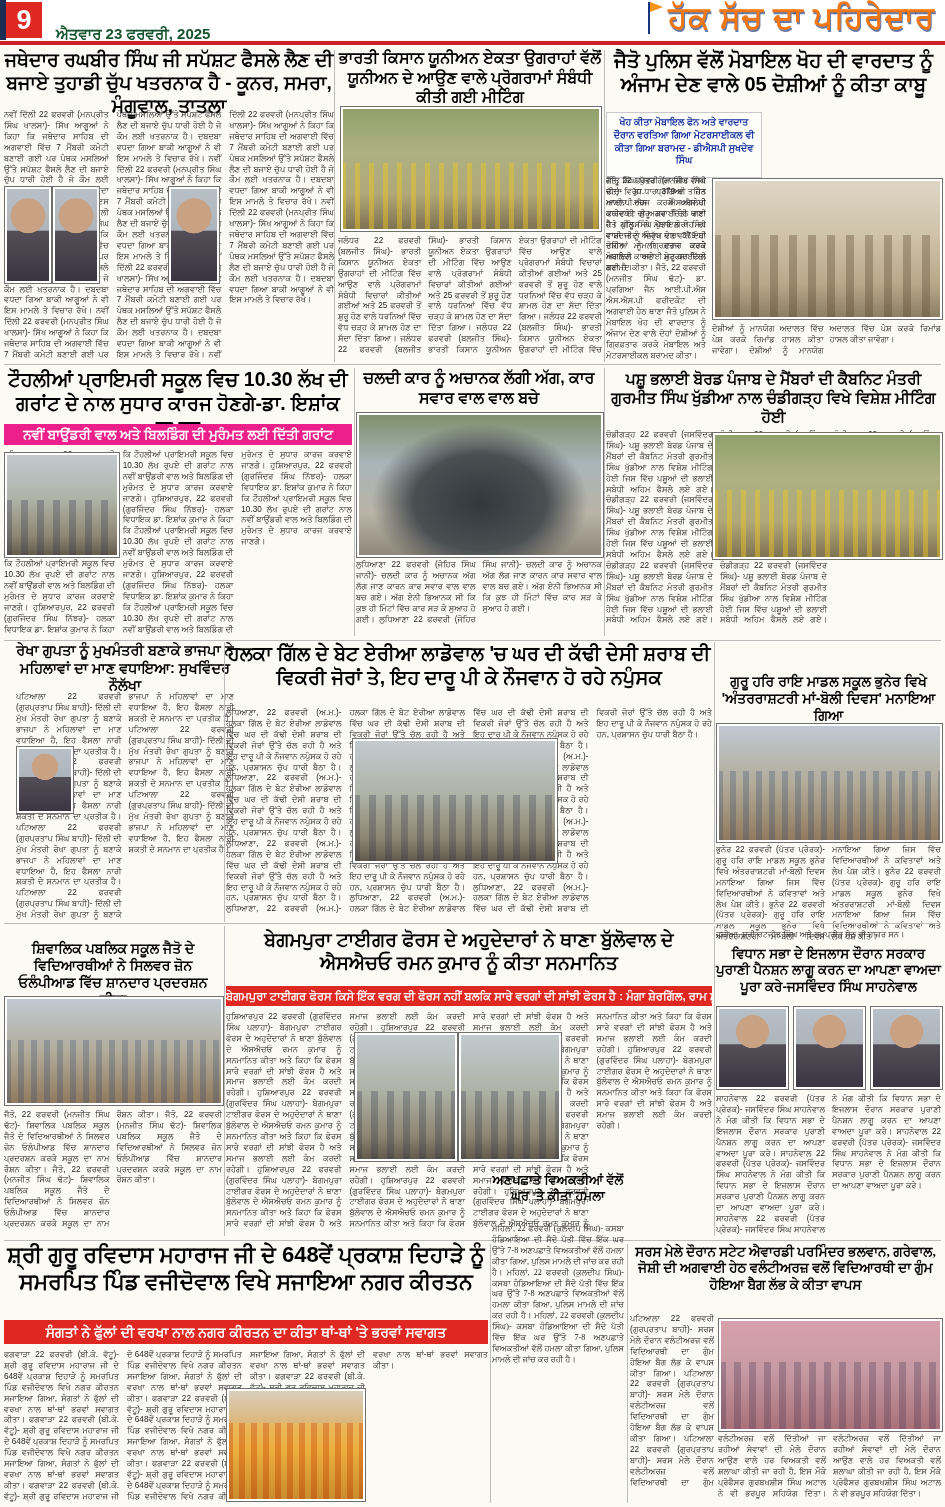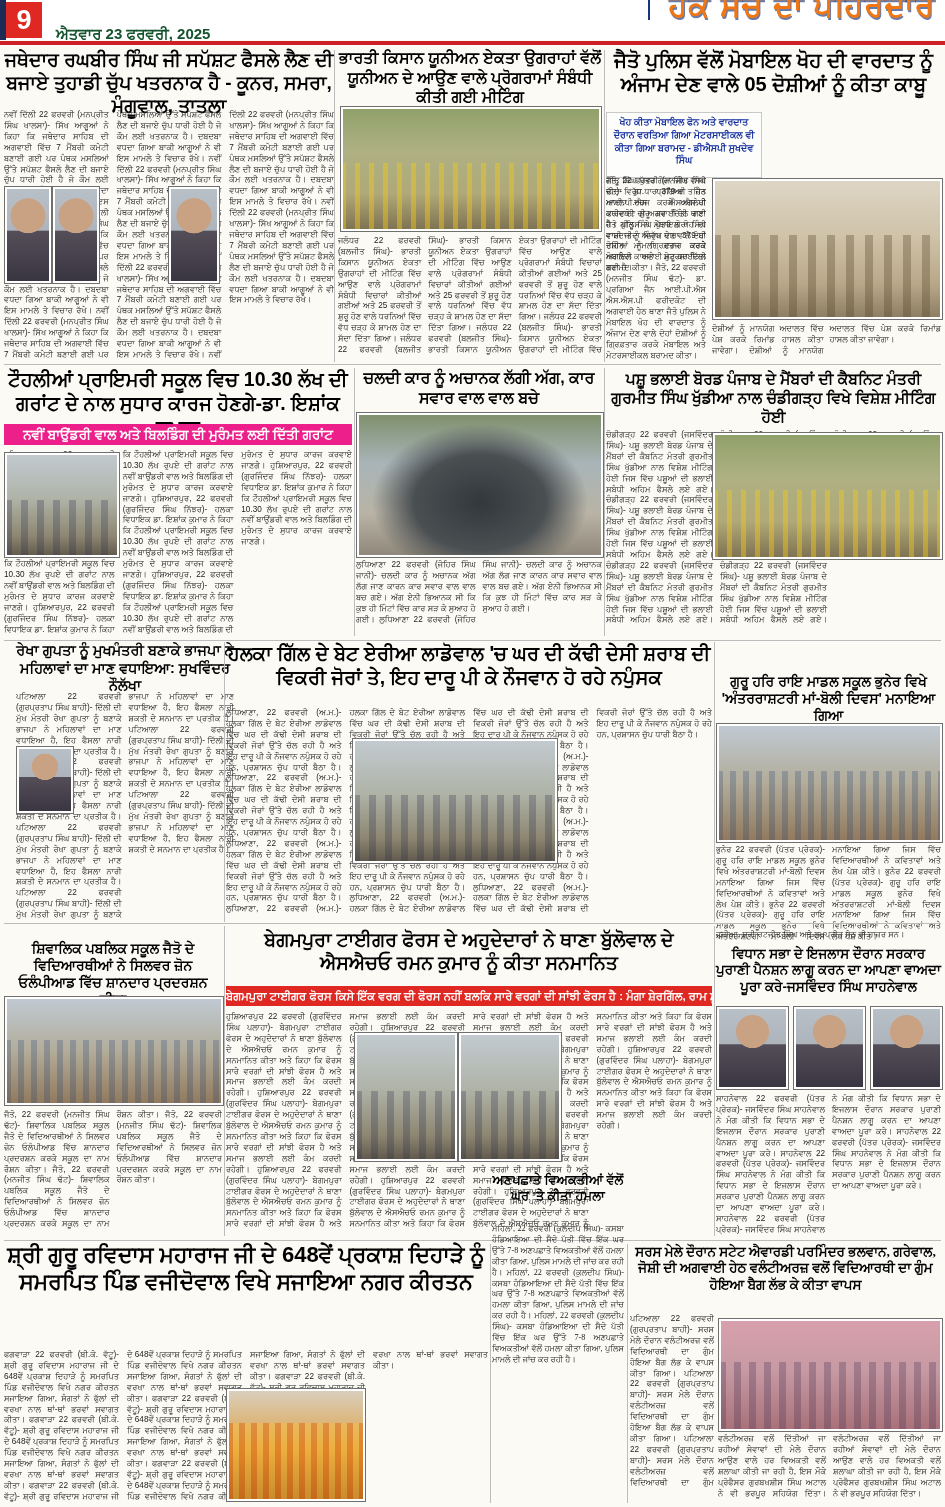--- a/index.html
+++ b/index.html
@@ -8,21 +8,21 @@
     background:#fbfaf5;
     font-family:"Liberation Sans","DejaVu Sans",sans-serif;
     color:#1a1a1a;
   }
   
   #header{position:absolute;left:0;top:0;width:945px;height:40px;background:#fff;}
   #pagenum-strip{position:absolute;left:0;top:0;width:6px;height:40px;background:#1d2c55;}
   #pagenum{position:absolute;left:6px;top:2px;width:36px;height:36px;background:#e02823;
     color:#fff;font-weight:bold;font-size:27px;display:flex;align-items:center;justify-content:center;}
   #pagedate{position:absolute;left:56px;top:9px;font-size:15px;font-weight:bold;color:#14532d;margin-top:16px;}
-  #masthead{position:absolute;right:10px;top:0px;height:24px;display:flex;align-items:flex-end;gap:4px;}
+  #masthead{position:absolute;right:10px;top:0px;height:24px;display:flex;align-items:flex-start;gap:4px;}
   #masthead .brand{
     font-size:31px;font-weight:bold;letter-spacing:1px;
     color:#f07713;text-shadow:1px 2px 0 rgba(23,54,126,.65);
     white-space:nowrap;
   }
   #redrule{position:absolute;left:0;top:41px;width:945px;height:4px;background:#cf2027;}
   
   .art{position:absolute;}
   .hl{font-weight:bold;color:#000000;text-align:center;line-height:1.22;}
   .body{font-size:8.2px;line-height:1.33;text-align:justify;color:#222;overflow:hidden;column-fill:auto;}
@@ -231,20 +231,21 @@
   <div class="photo ph-portrait" style="left:0;top:76px;width:71px;height:82px;"></div>
   <div class="photo ph-portrait" style="left:77px;top:76px;width:71px;height:82px;"></div>
   <div class="photo ph-portrait" style="left:154px;top:76px;width:71px;height:82px;"></div>
   <div class="body">ਸਾਹਨੇਵਾਲ 22 ਫਰਵਰੀ (ਪੱਤਰ ਪ੍ਰੇਰਕ)- ਜਸਵਿੰਦਰ ਸਿੰਘ ਸਾਹਨੇਵਾਲ ਨੇ ਮੰਗ ਕੀਤੀ ਕਿ ਵਿਧਾਨ ਸਭਾ ਦੇ ਇਜਲਾਸ ਦੌਰਾਨ ਸਰਕਾਰ ਪੁਰਾਣੀ ਪੈਨਸ਼ਨ ਲਾਗੂ ਕਰਨ ਦਾ ਆਪਣਾ ਵਾਅਦਾ ਪੂਰਾ ਕਰੇ। ਸਾਹਨੇਵਾਲ 22 ਫਰਵਰੀ (ਪੱਤਰ ਪ੍ਰੇਰਕ)- ਜਸਵਿੰਦਰ ਸਿੰਘ ਸਾਹਨੇਵਾਲ ਨੇ ਮੰਗ ਕੀਤੀ ਕਿ ਵਿਧਾਨ ਸਭਾ ਦੇ ਇਜਲਾਸ ਦੌਰਾਨ ਸਰਕਾਰ ਪੁਰਾਣੀ ਪੈਨਸ਼ਨ ਲਾਗੂ ਕਰਨ ਦਾ ਆਪਣਾ ਵਾਅਦਾ ਪੂਰਾ ਕਰੇ। ਸਾਹਨੇਵਾਲ 22 ਫਰਵਰੀ (ਪੱਤਰ ਪ੍ਰੇਰਕ)- ਜਸਵਿੰਦਰ ਸਿੰਘ ਸਾਹਨੇਵਾਲ ਨੇ ਮੰਗ ਕੀਤੀ ਕਿ ਵਿਧਾਨ ਸਭਾ ਦੇ ਇਜਲਾਸ ਦੌਰਾਨ ਸਰਕਾਰ ਪੁਰਾਣੀ ਪੈਨਸ਼ਨ ਲਾਗੂ ਕਰਨ ਦਾ ਆਪਣਾ ਵਾਅਦਾ ਪੂਰਾ ਕਰੇ। ਸਾਹਨੇਵਾਲ 22 ਫਰਵਰੀ (ਪੱਤਰ ਪ੍ਰੇਰਕ)- ਜਸਵਿੰਦਰ ਸਿੰਘ ਸਾਹਨੇਵਾਲ ਨੇ ਮੰਗ ਕੀਤੀ ਕਿ ਵਿਧਾਨ ਸਭਾ ਦੇ ਇਜਲਾਸ ਦੌਰਾਨ ਸਰਕਾਰ ਪੁਰਾਣੀ ਪੈਨਸ਼ਨ ਲਾਗੂ ਕਰਨ ਦਾ ਆਪਣਾ ਵਾਅਦਾ ਪੂਰਾ ਕਰੇ।</div>
 </div>
 
 <div class="hdiv" style="top:1240px;"></div>
 
 <div class="art" id="a13">
   <div class="hl">ਸ਼੍ਰੀ ਗੁਰੂ ਰਵਿਦਾਸ ਮਹਾਰਾਜ ਜੀ ਦੇ 648ਵੇਂ ਪ੍ਰਕਾਸ਼ ਦਿਹਾੜੇ ਨੂੰ ਸਮਰਪਿਤ ਪਿੰਡ ਵਜੀਦੋਵਾਲ ਵਿਖੇ ਸਜਾਇਆ ਨਗਰ ਕੀਰਤਨ</div>
+  <div class="band red">ਸੰਗਤਾਂ ਨੇ ਫੁੱਲਾਂ ਦੀ ਵਰਖਾ ਨਾਲ ਨਗਰ ਕੀਰਤਨ ਦਾ ਕੀਤਾ ਥਾਂ-ਥਾਂ 'ਤੇ ਭਰਵਾਂ ਸਵਾਗਤ</div>
   <div class="body">ਫਗਵਾੜਾ 22 ਫਰਵਰੀ (ਬੀ.ਕੇ. ਵੱਟੂ)- ਸ਼੍ਰੀ ਗੁਰੂ ਰਵਿਦਾਸ ਮਹਾਰਾਜ ਜੀ ਦੇ 648ਵੇਂ ਪ੍ਰਕਾਸ਼ ਦਿਹਾੜੇ ਨੂੰ ਸਮਰਪਿਤ ਪਿੰਡ ਵਜੀਦੋਵਾਲ ਵਿਖੇ ਨਗਰ ਕੀਰਤਨ ਸਜਾਇਆ ਗਿਆ, ਸੰਗਤਾਂ ਨੇ ਫੁੱਲਾਂ ਦੀ ਵਰਖਾ ਨਾਲ ਥਾਂ-ਥਾਂ ਭਰਵਾਂ ਸਵਾਗਤ ਕੀਤਾ। ਫਗਵਾੜਾ 22 ਫਰਵਰੀ (ਬੀ.ਕੇ. ਵੱਟੂ)- ਸ਼੍ਰੀ ਗੁਰੂ ਰਵਿਦਾਸ ਮਹਾਰਾਜ ਜੀ ਦੇ 648ਵੇਂ ਪ੍ਰਕਾਸ਼ ਦਿਹਾੜੇ ਨੂੰ ਸਮਰਪਿਤ ਪਿੰਡ ਵਜੀਦੋਵਾਲ ਵਿਖੇ ਨਗਰ ਕੀਰਤਨ ਸਜਾਇਆ ਗਿਆ, ਸੰਗਤਾਂ ਨੇ ਫੁੱਲਾਂ ਦੀ ਵਰਖਾ ਨਾਲ ਥਾਂ-ਥਾਂ ਭਰਵਾਂ ਸਵਾਗਤ ਕੀਤਾ। ਫਗਵਾੜਾ 22 ਫਰਵਰੀ (ਬੀ.ਕੇ. ਵੱਟੂ)- ਸ਼੍ਰੀ ਗੁਰੂ ਰਵਿਦਾਸ ਮਹਾਰਾਜ ਜੀ ਦੇ 648ਵੇਂ ਪ੍ਰਕਾਸ਼ ਦਿਹਾੜੇ ਨੂੰ ਸਮਰਪਿਤ ਪਿੰਡ ਵਜੀਦੋਵਾਲ ਵਿਖੇ ਨਗਰ ਕੀਰਤਨ ਸਜਾਇਆ ਗਿਆ, ਸੰਗਤਾਂ ਨੇ ਫੁੱਲਾਂ ਦੀ ਵਰਖਾ ਨਾਲ ਥਾਂ-ਥਾਂ ਭਰਵਾਂ ਸਵਾਗਤ ਕੀਤਾ। ਫਗਵਾੜਾ 22 ਫਰਵਰੀ (ਬੀ.ਕੇ. ਵੱਟੂ)- ਸ਼੍ਰੀ ਗੁਰੂ ਰਵਿਦਾਸ ਮਹਾਰਾਜ ਜੀ ਦੇ 648ਵੇਂ ਪ੍ਰਕਾਸ਼ ਦਿਹਾੜੇ ਨੂੰ ਸਮਰਪਿਤ ਪਿੰਡ ਵਜੀਦੋਵਾਲ ਵਿਖੇ ਨਗਰ ਕੀਰਤਨ ਸਜਾਇਆ ਗਿਆ, ਸੰਗਤਾਂ ਨੇ ਫੁੱਲਾਂ ਦੀ ਵਰਖਾ ਨਾਲ ਥਾਂ-ਥਾਂ ਭਰਵਾਂ ਸਵਾਗਤ ਕੀਤਾ। ਫਗਵਾੜਾ 22 ਫਰਵਰੀ (ਬੀ.ਕੇ. ਵੱਟੂ)- ਸ਼੍ਰੀ ਗੁਰੂ ਰਵਿਦਾਸ ਮਹਾਰਾਜ ਜੀ ਦੇ 648ਵੇਂ ਪ੍ਰਕਾਸ਼ ਦਿਹਾੜੇ ਨੂੰ ਸਮਰਪਿਤ ਪਿੰਡ ਵਜੀਦੋਵਾਲ ਵਿਖੇ ਨਗਰ ਕੀਰਤਨ ਸਜਾਇਆ ਗਿਆ, ਸੰਗਤਾਂ ਨੇ ਫੁੱਲਾਂ ਦੀ ਵਰਖਾ ਨਾਲ ਥਾਂ-ਥਾਂ ਭਰਵਾਂ ਸਵਾਗਤ ਕੀਤਾ। ਫਗਵਾੜਾ 22 ਫਰਵਰੀ (ਬੀ.ਕੇ. ਵੱਟੂ)- ਸ਼੍ਰੀ ਗੁਰੂ ਰਵਿਦਾਸ ਮਹਾਰਾਜ ਜੀ ਦੇ 648ਵੇਂ ਪ੍ਰਕਾਸ਼ ਦਿਹਾੜੇ ਨੂੰ ਸਮਰਪਿਤ ਪਿੰਡ ਵਜੀਦੋਵਾਲ ਵਿਖੇ ਨਗਰ ਕੀਰਤਨ ਸਜਾਇਆ ਗਿਆ, ਸੰਗਤਾਂ ਨੇ ਫੁੱਲਾਂ ਦੀ ਵਰਖਾ ਨਾਲ ਥਾਂ-ਥਾਂ ਭਰਵਾਂ ਸਵਾਗਤ ਕੀਤਾ। ਫਗਵਾੜਾ 22 ਫਰਵਰੀ (ਬੀ.ਕੇ. ਵੱਟੂ)- ਸ਼੍ਰੀ ਗੁਰੂ ਰਵਿਦਾਸ ਮਹਾਰਾਜ ਜੀ ਦੇ 648ਵੇਂ ਪ੍ਰਕਾਸ਼ ਦਿਹਾੜੇ ਨੂੰ ਸਮਰਪਿਤ ਪਿੰਡ ਵਜੀਦੋਵਾਲ ਵਿਖੇ ਨਗਰ ਕੀਰਤਨ ਸਜਾਇਆ ਗਿਆ, ਸੰਗਤਾਂ ਨੇ ਫੁੱਲਾਂ ਦੀ ਵਰਖਾ ਨਾਲ ਥਾਂ-ਥਾਂ ਭਰਵਾਂ ਸਵਾਗਤ ਕੀਤਾ।</div>
   <div class="photo ph-crowd-orange" style="left:222px;top:146px;width:138px;height:112px;"></div>
 </div>
 
 <div class="art" id="a14">
   <div class="hl">ਅਣਪਛਾਤੇ ਵਿਅਕਤੀਆਂ ਵੱਲੋਂ ਘਰ 'ਤੇ ਕੀਤਾ ਹਮਲਾ</div>
   <div class="body">ਮਹਿਲਾਂ, 22 ਫਰਵਰੀ (ਕੁਲਦੀਪ ਸਿੰਘ)- ਕਸਬਾ ਹੰਡਿਆਇਆ ਦੀ ਸੈਦੋ ਪੱਤੀ ਵਿੱਚ ਇੱਕ ਘਰ ਉੱਤੇ 7-8 ਅਣਪਛਾਤੇ ਵਿਅਕਤੀਆਂ ਵੱਲੋਂ ਹਮਲਾ ਕੀਤਾ ਗਿਆ, ਪੁਲਿਸ ਮਾਮਲੇ ਦੀ ਜਾਂਚ ਕਰ ਰਹੀ ਹੈ। ਮਹਿਲਾਂ, 22 ਫਰਵਰੀ (ਕੁਲਦੀਪ ਸਿੰਘ)- ਕਸਬਾ ਹੰਡਿਆਇਆ ਦੀ ਸੈਦੋ ਪੱਤੀ ਵਿੱਚ ਇੱਕ ਘਰ ਉੱਤੇ 7-8 ਅਣਪਛਾਤੇ ਵਿਅਕਤੀਆਂ ਵੱਲੋਂ ਹਮਲਾ ਕੀਤਾ ਗਿਆ, ਪੁਲਿਸ ਮਾਮਲੇ ਦੀ ਜਾਂਚ ਕਰ ਰਹੀ ਹੈ। ਮਹਿਲਾਂ, 22 ਫਰਵਰੀ (ਕੁਲਦੀਪ ਸਿੰਘ)- ਕਸਬਾ ਹੰਡਿਆਇਆ ਦੀ ਸੈਦੋ ਪੱਤੀ ਵਿੱਚ ਇੱਕ ਘਰ ਉੱਤੇ 7-8 ਅਣਪਛਾਤੇ ਵਿਅਕਤੀਆਂ ਵੱਲੋਂ ਹਮਲਾ ਕੀਤਾ ਗਿਆ, ਪੁਲਿਸ ਮਾਮਲੇ ਦੀ ਜਾਂਚ ਕਰ ਰਹੀ ਹੈ।</div>
 </div>
 
 <div class="art" id="a15">

